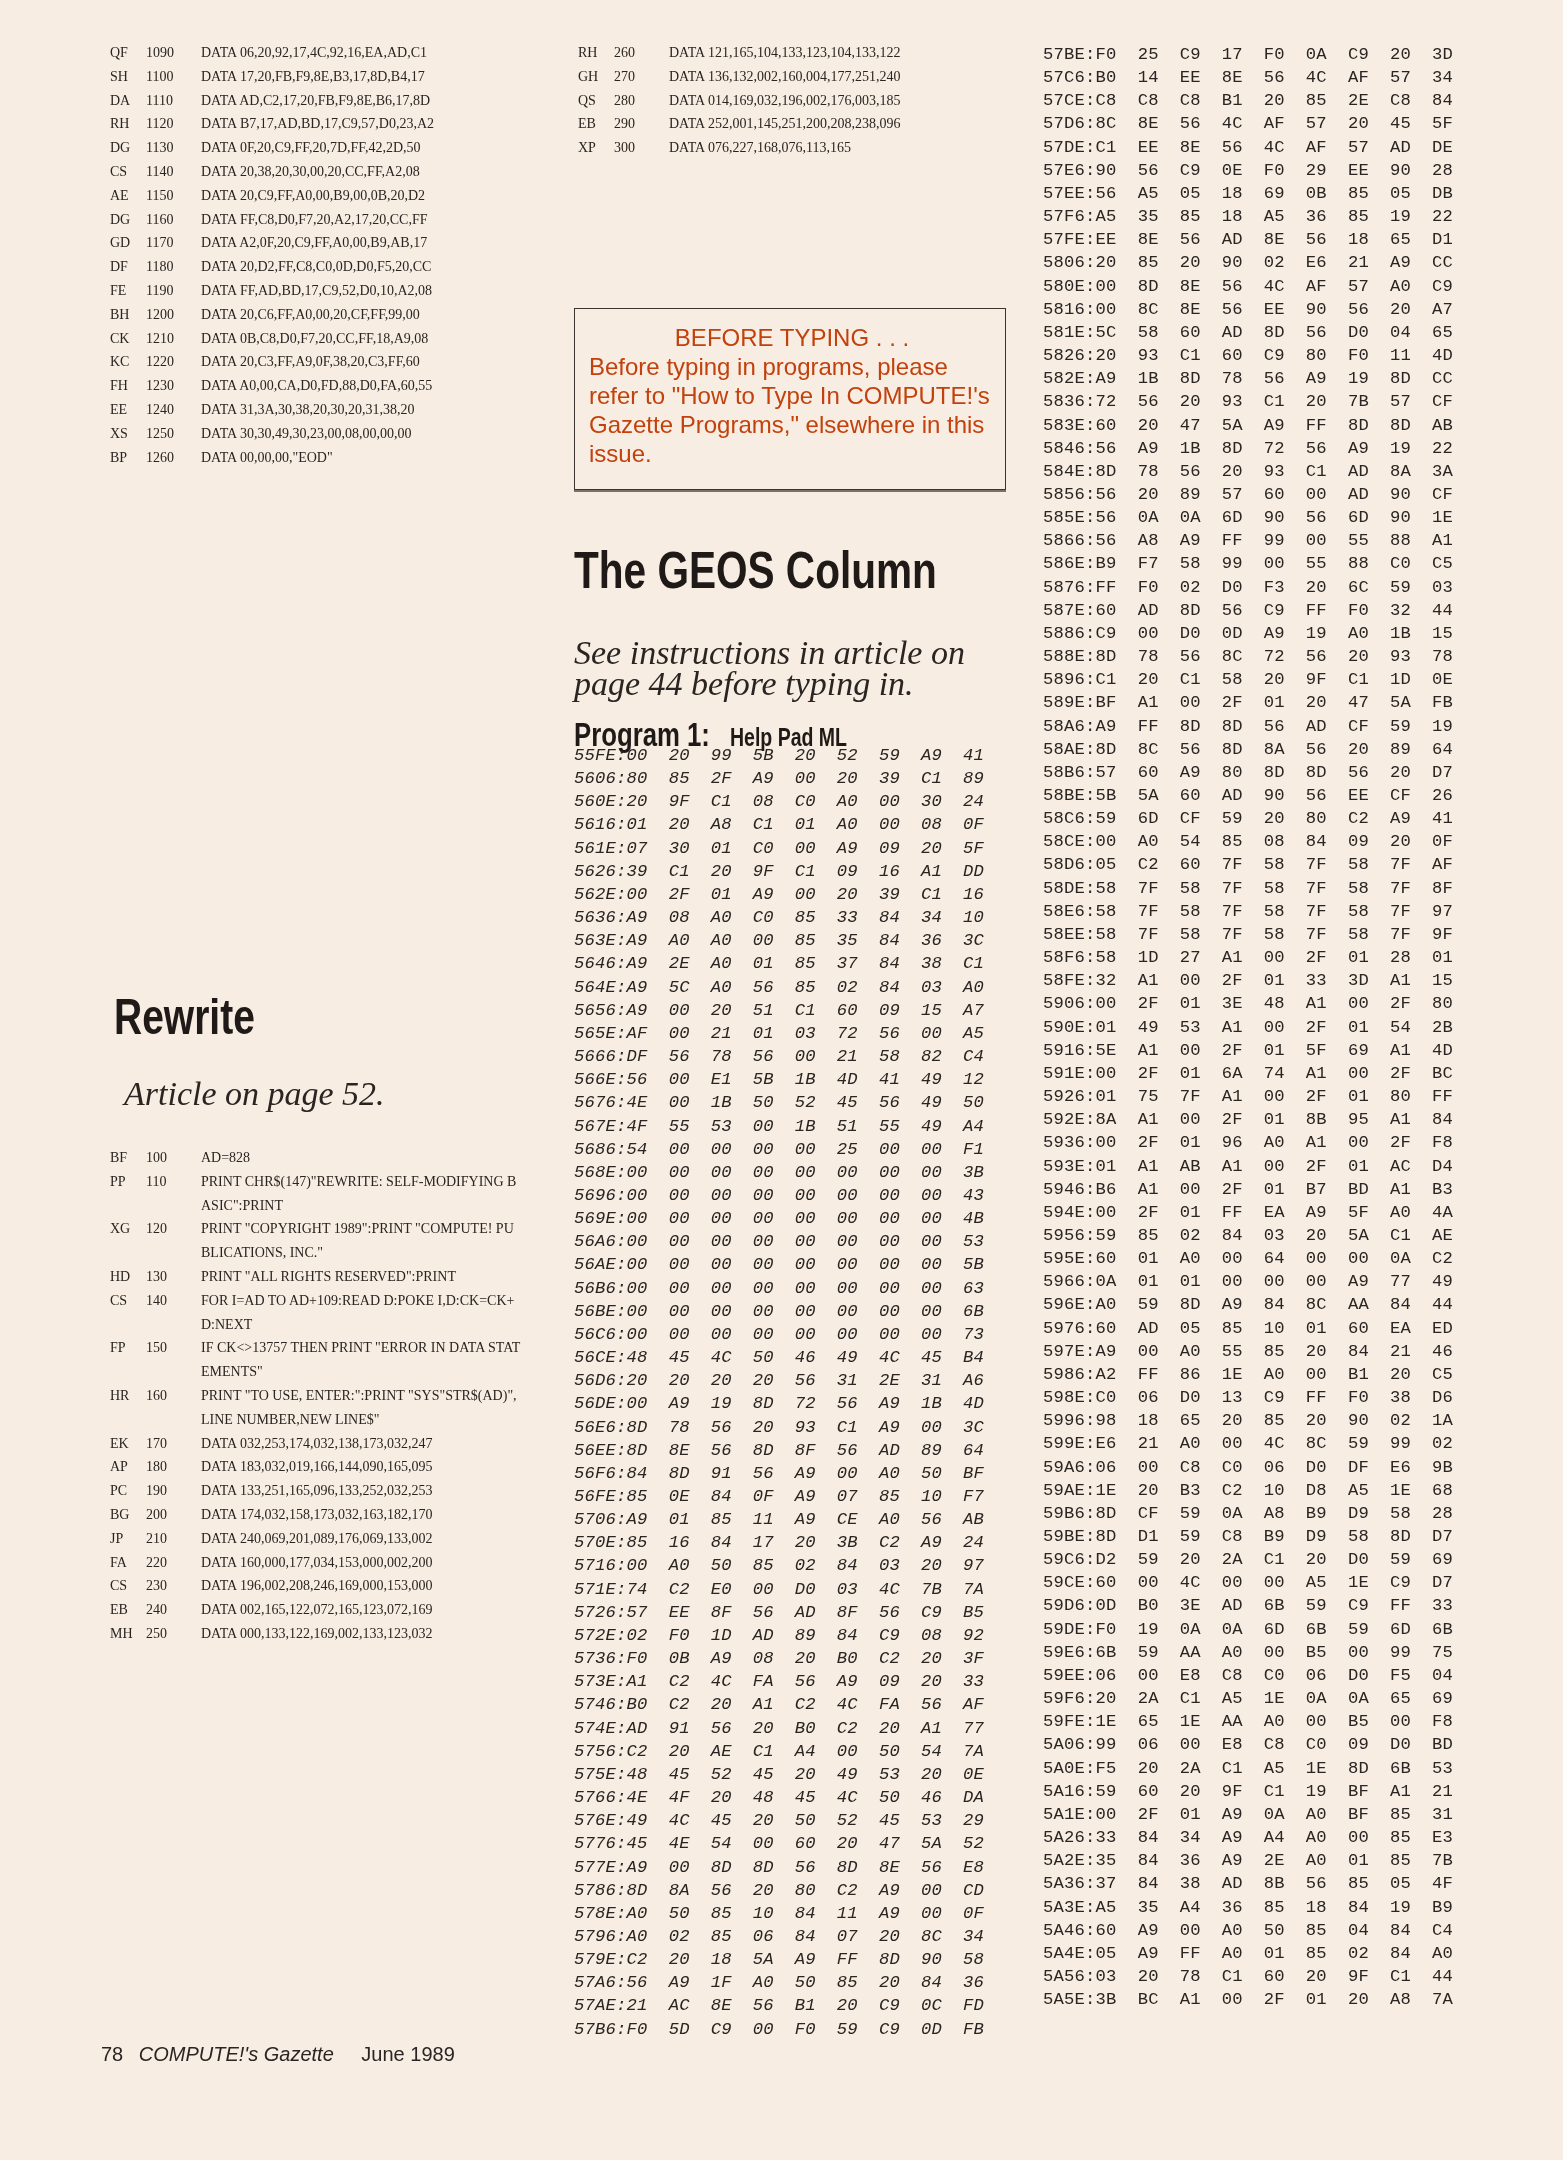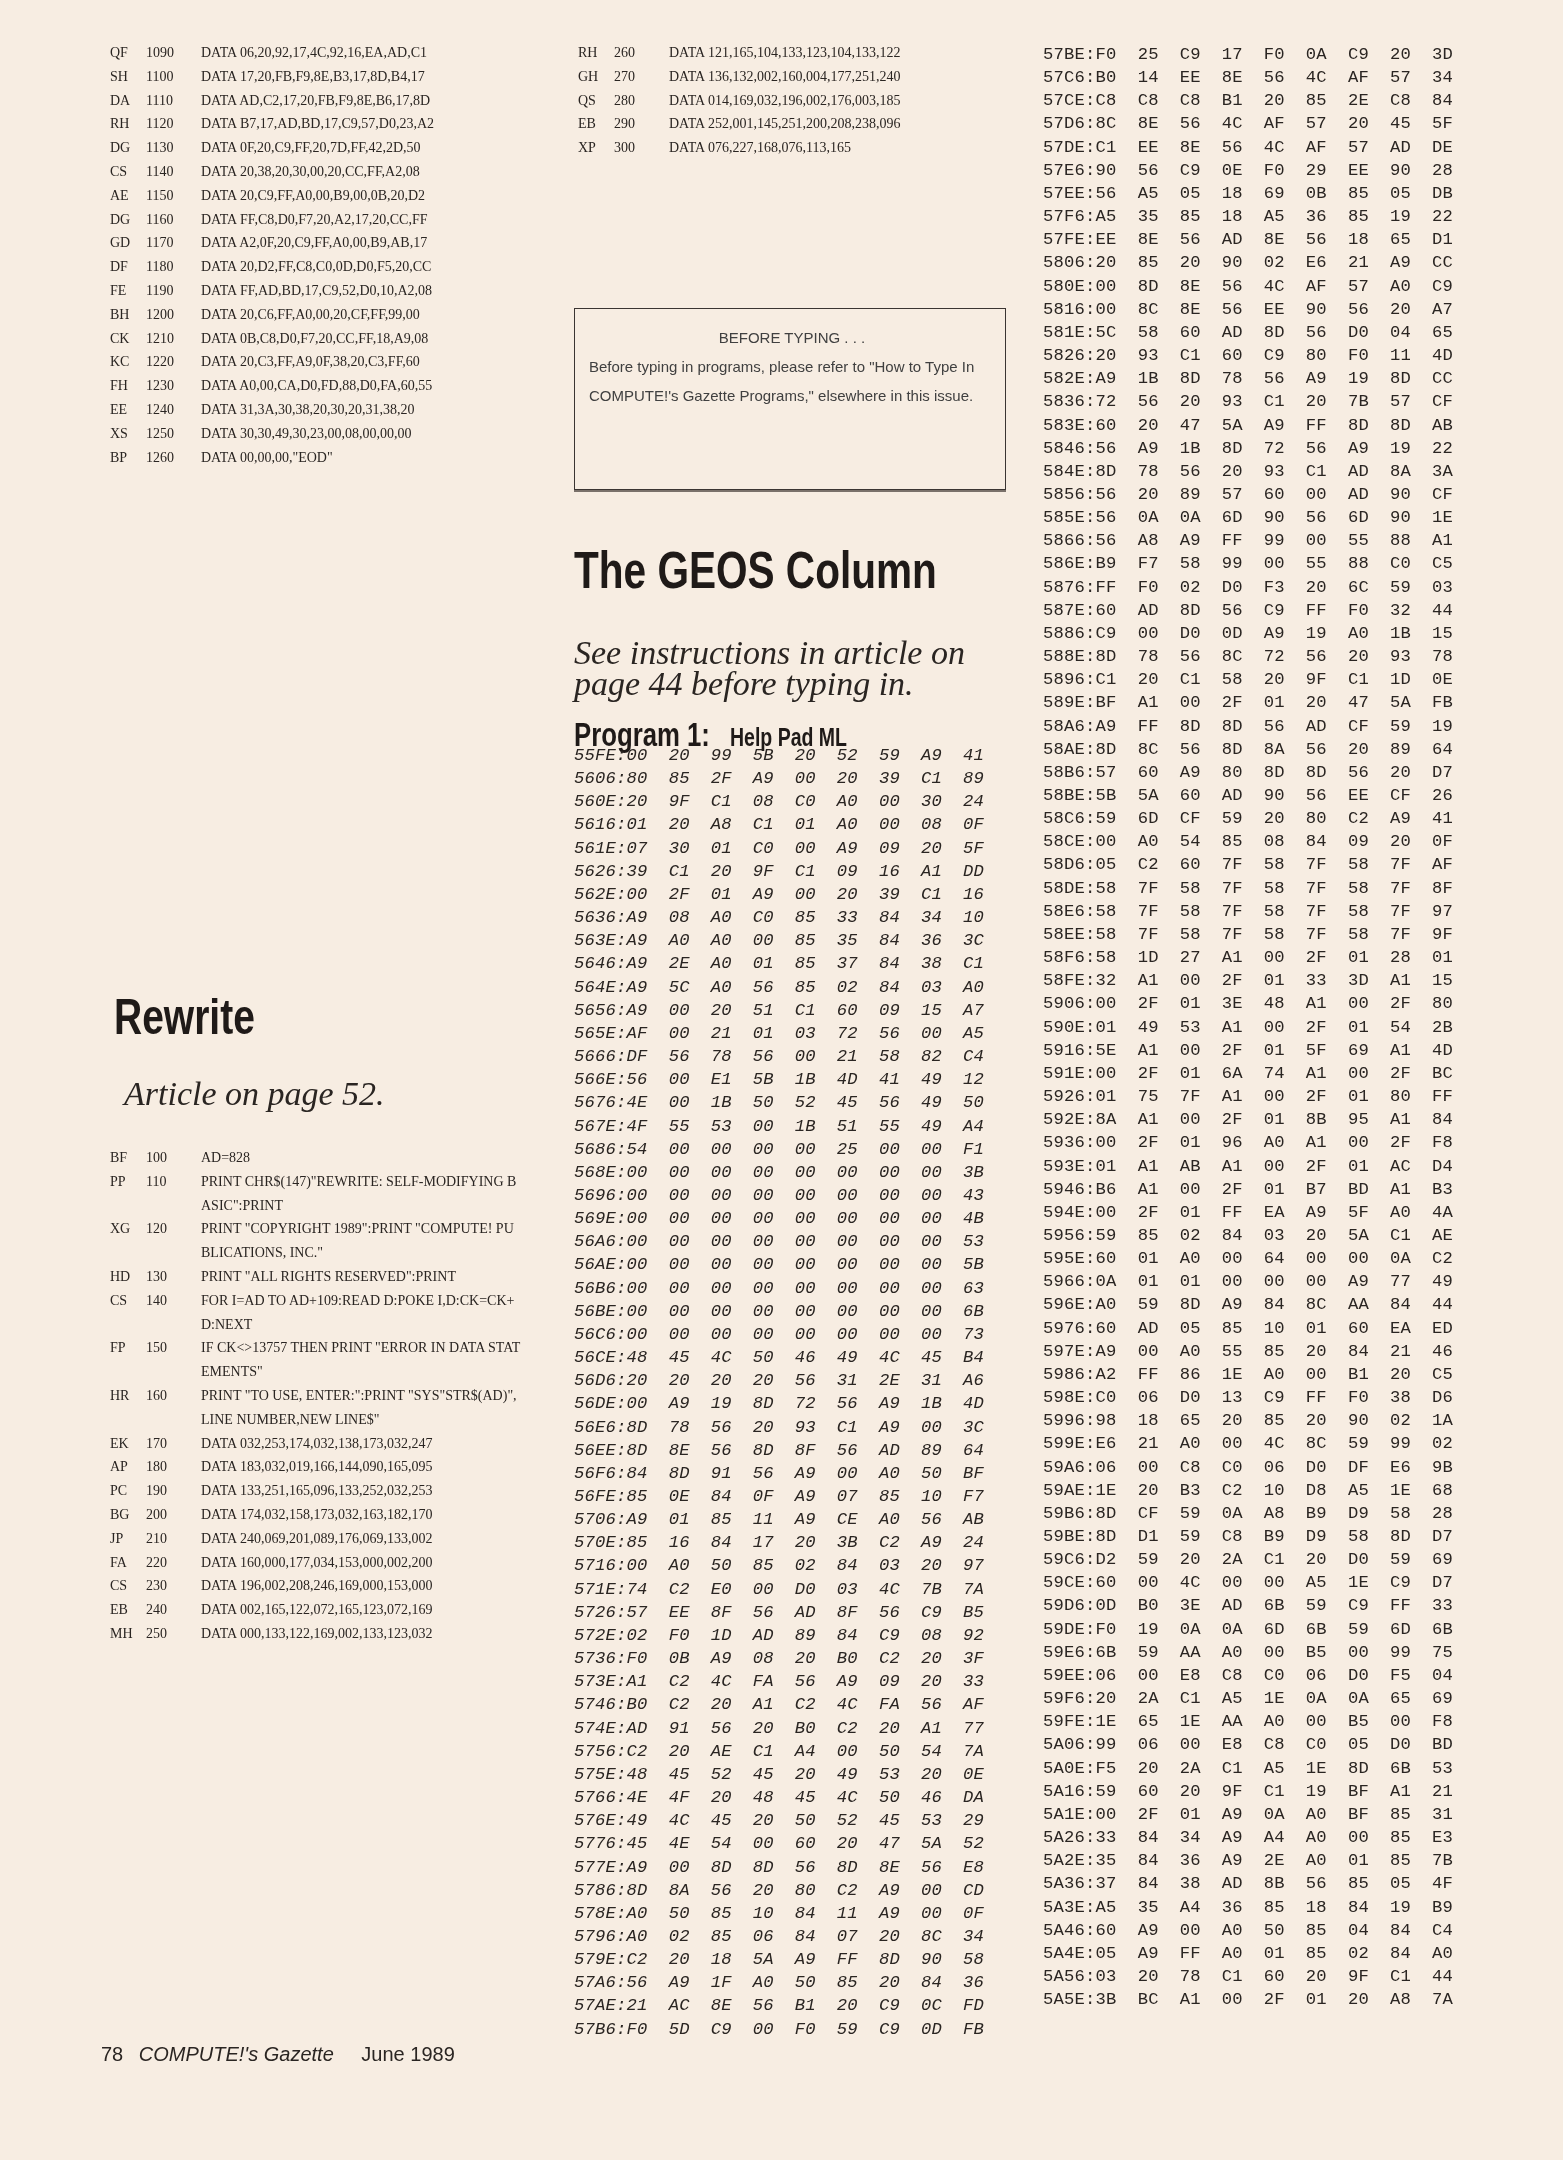--- a/index.html
+++ b/index.html
@@ -22,21 +22,21 @@
   .hexline { font-family:"Liberation Mono", monospace; font-size:17.2px; line-height:23.15px; white-space:pre; letter-spacing:0.2px; }
 
   .heading {
     font-family:"Liberation Sans", sans-serif; font-weight:bold; color:#1f1a18;
     transform:scaleX(0.78); transform-origin:left center; white-space:nowrap;
   }
   .italic { font-family:"Liberation Serif", serif; font-style:italic; font-size:34px; line-height:31px; }
 
   .box {
     position:absolute; border:1.5px solid #3b3532; box-shadow: 0 2px 0 #7a716a;
-    font-family:"Liberation Sans", sans-serif; font-size:15px; line-height:29px; color:#404040;
+    font-family:"Liberation Sans", sans-serif; font-size:24px; line-height:29px; color:#c2410c;
     padding:14px 10px 12px 14px; box-sizing:border-box;
   }
   .box .title { text-align:center; }
 
   .footer { position:absolute; left:101px; top:2043px; font-family:"Liberation Sans", sans-serif; font-size:20px; }
   .footer .pub { font-style:italic; margin:0 22px 0 10px; }
 </style>
 </head>
 <body>
 
@@ -191,21 +191,21 @@
       <div class="hexline">59B6:8D  CF  59  0A  A8  B9  D9  58  28</div>
       <div class="hexline">59BE:8D  D1  59  C8  B9  D9  58  8D  D7</div>
       <div class="hexline">59C6:D2  59  20  2A  C1  20  D0  59  69</div>
       <div class="hexline">59CE:60  00  4C  00  00  A5  1E  C9  D7</div>
       <div class="hexline">59D6:0D  B0  3E  AD  6B  59  C9  FF  33</div>
       <div class="hexline">59DE:F0  19  0A  0A  6D  6B  59  6D  6B</div>
       <div class="hexline">59E6:6B  59  AA  A0  00  B5  00  99  75</div>
       <div class="hexline">59EE:06  00  E8  C8  C0  06  D0  F5  04</div>
       <div class="hexline">59F6:20  2A  C1  A5  1E  0A  0A  65  69</div>
       <div class="hexline">59FE:1E  65  1E  AA  A0  00  B5  00  F8</div>
-      <div class="hexline">5A06:99  06  00  E8  C8  C0  05  D0  BD</div>
+      <div class="hexline">5A06:99  06  00  E8  C8  C0  09  D0  BD</div>
       <div class="hexline">5A0E:F5  20  2A  C1  A5  1E  8D  6B  53</div>
       <div class="hexline">5A16:59  60  20  9F  C1  19  BF  A1  21</div>
       <div class="hexline">5A1E:00  2F  01  A9  0A  A0  BF  85  31</div>
       <div class="hexline">5A26:33  84  34  A9  A4  A0  00  85  E3</div>
       <div class="hexline">5A2E:35  84  36  A9  2E  A0  01  85  7B</div>
       <div class="hexline">5A36:37  84  38  AD  8B  56  85  05  4F</div>
       <div class="hexline">5A3E:A5  35  A4  36  85  18  84  19  B9</div>
       <div class="hexline">5A46:60  A9  00  A0  50  85  04  84  C4</div>
       <div class="hexline">5A4E:05  A9  FF  A0  01  85  02  84  A0</div>
       <div class="hexline">5A56:03  20  78  C1  60  20  9F  C1  44</div>

